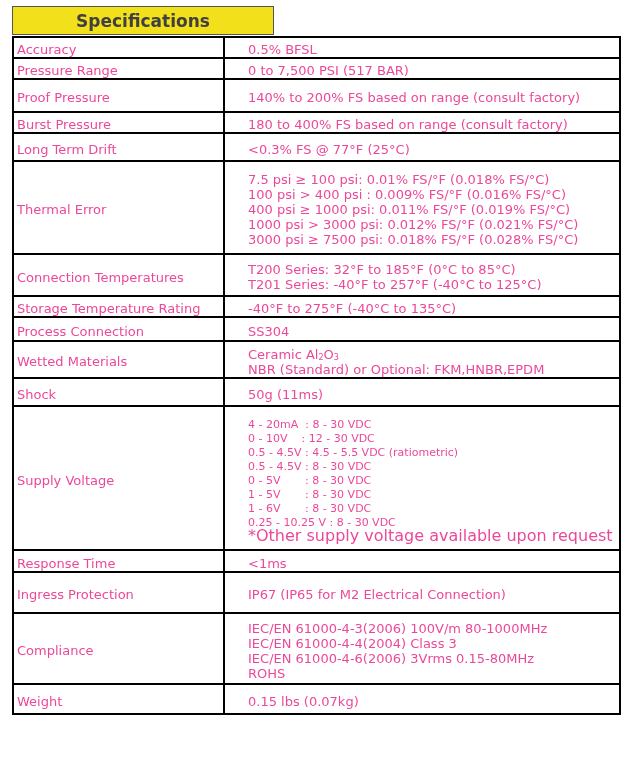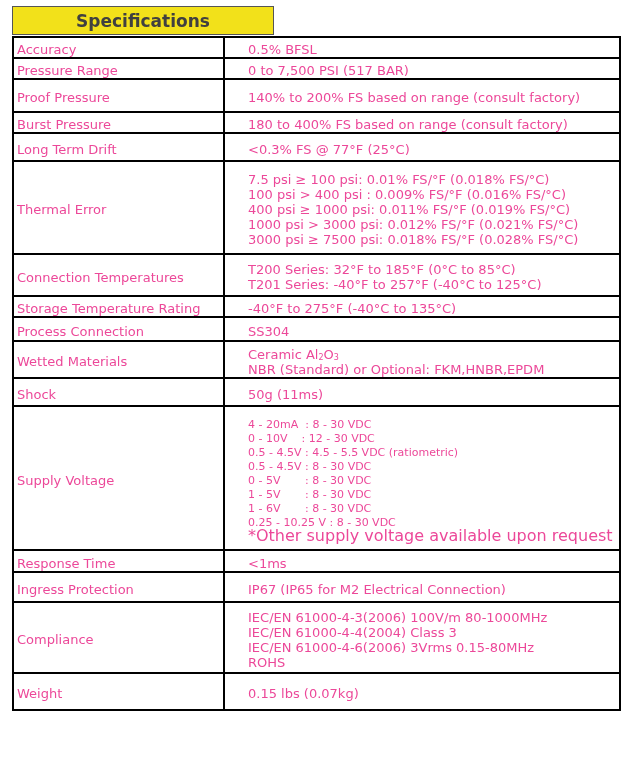--- a/index.html
+++ b/index.html
@@ -119,35 +119,35 @@
         <span class="line">0.25 - 10.25 V : 8 - 30 VDC</span>
         <span class="line note">*Other supply voltage available upon request</span>
       </td>
     </tr>
     <tr style="height:22px">
       <td class="label">Response Time</td>
       <td class="value">
           <span class="line">&lt;1ms</span>
         </td>
     </tr>
-    <tr style="height:30px">
+    <tr style="height:41px">
       <td class="label">Ingress Protection</td>
       <td class="value">
           <span class="line">IP67 (IP65 for M2 Electrical Connection)</span>
         </td>
     </tr>
     <tr style="height:71px">
       <td class="label">Compliance</td>
       <td class="value">
         <span class="line">IEC/EN 61000-4-3(2006) 100V/m 80-1000MHz</span>
         <span class="line">IEC/EN 61000-4-4(2004) Class 3</span>
         <span class="line">IEC/EN 61000-4-6(2006) 3Vrms 0.15-80MHz</span>
         <span class="line">ROHS</span>
       </td>
     </tr>
-    <tr style="height:37px">
+    <tr style="height:30px">
       <td class="label">Weight</td>
       <td class="value">
           <span class="line">0.15 lbs (0.07kg)</span>
         </td>
     </tr>
   </tbody>
 </table>
 
 </body></html>

